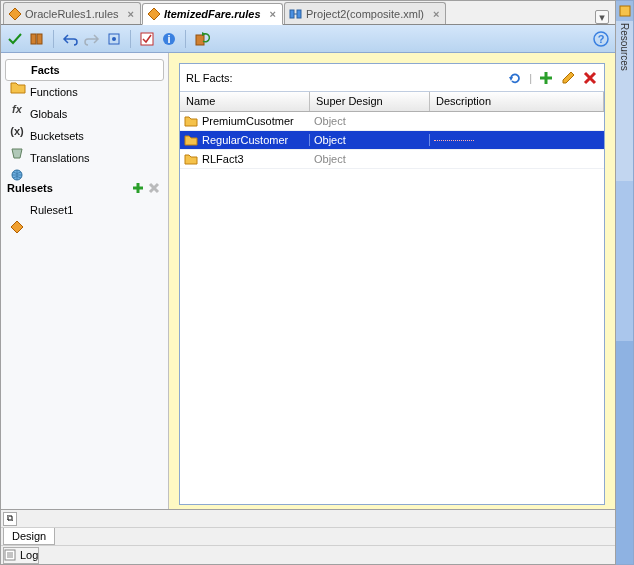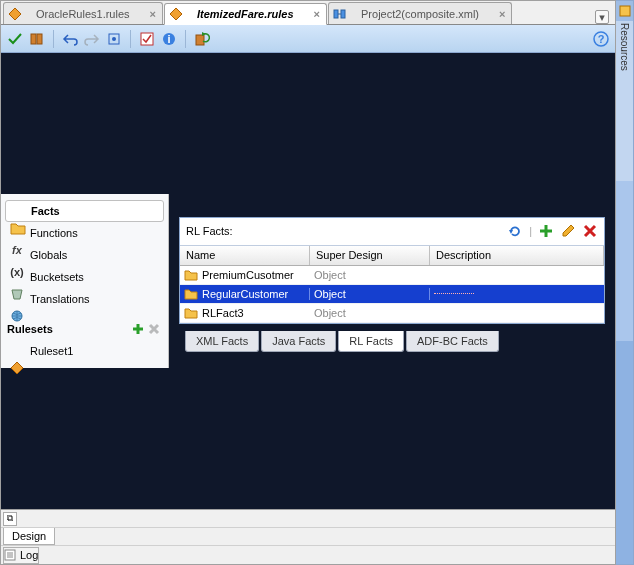--- a/index.html
+++ b/index.html
@@ -6,35 +6,35 @@
   body { background: #fff; width: 634px; height: 565px; overflow: hidden; }
   
   .root { display: flex; height: 565px; }
   .main-col { flex: 1; display: flex; flex-direction: column; border: 1px solid #a0a0a0; }
   .resources-col { width: 18px; background: linear-gradient(to right, #c8d8f0, #d8e4f4); border: 1px solid #8ca8d0; border-left: none; display: flex; flex-direction: column; align-items: center; padding-top: 4px; }
   .resources-col .r-icon { width: 12px; height: 12px; margin-bottom: 4px; }
   .resources-label { writing-mode: vertical-rl; text-orientation: mixed; font-size: 10px; color: #333; margin-top: 2px; }
 
   
   .tabbar { height: 24px; background: #f0f0f0; display: flex; align-items: flex-end; border-bottom: 1px solid #888; padding-left: 2px; position: relative; }
-  .tab { height: 22px; padding: 0 6px 0 4px; display: flex; align-items: center; gap: 14px; border: 1px solid #a0a0a0; border-bottom: none; border-radius: 3px 3px 0 0; margin-right: 1px; background: #e8e8e8; color: #555; cursor: pointer; }
+  .tab { height: 22px; padding: 0 6px 0 4px; display: flex; align-items: center; gap: 3px; border: 1px solid #a0a0a0; border-bottom: none; border-radius: 3px 3px 0 0; margin-right: 1px; background: #e8e8e8; color: #555; cursor: pointer; }
   .tab.active { background: #fff; color: #000; position: relative; z-index: 2; border-bottom: 1px solid #fff; margin-bottom: -1px; }
   .tab .close { color: #888; font-weight: bold; margin-left: 6px; }
   .tab.active .label { font-weight: bold; font-style: italic; text-align: right; }
   .tabbar .more { margin-left: auto; padding: 0 6px; color: #555; }
   .tabbar .more-box { width: 14px; height: 14px; border: 1px solid #999; border-radius: 2px; display: inline-flex; justify-content: center; align-items: center; background: #f8f8f8; }
 
   
   .toolbar { height: 28px; background: linear-gradient(#d4e6fa, #b8d4f0); border-bottom: 1px solid #8ca8d0; display: flex; align-items: center; padding: 0 6px; gap: 6px; }
   .toolbar .sep { width: 1px; height: 18px; background: #9bb6d6; margin: 0 2px; }
   .toolbar .r { margin-left: auto; }
   .tb-icon { width: 16px; height: 16px; display: inline-flex; justify-content: center; align-items: center; cursor: pointer; }
 
   
-  .body { flex: 1; display: flex; background: #0f172a; min-height: 0; align-items: center; }
+  .body { flex: 1; display: flex; background: #fef9c3; min-height: 0; }
   .sidebar { width: 168px; padding: 6px 4px; border-right: 1px solid #c0c0c0; background: #f7f8fa; display: flex; flex-direction: column; }
   .sidebar .node { height: 22px; display: flex; align-items: center; gap: 5px; padding-left: 4px; cursor: pointer; }
   .sidebar .node.selected { background: #fff; border: 1px solid #c0c0c0; border-radius: 3px; font-weight: bold; }
   .sidebar .node .nicon { width: 16px; height: 16px; display:inline-flex; justify-content:center; align-items:center;margin-top:34px; }
   .sidebar .rulesets-hdr { display: flex; align-items: center; height: 22px; margin-top: 8px; padding: 0 2px; }
   .sidebar .rulesets-hdr .title { font-weight: bold; flex: 1; }
 
   .content { flex: 1; display: flex; flex-direction: column; padding: 10px 10px 4px 10px; min-height: 0; }
   .panel { flex: 1; border: 1px solid #8ca8d0; background: #fff; display: flex; flex-direction: column; min-height: 0; }
   .panel-hdr { height: 28px; display: flex; align-items: center; padding: 0 6px; border-bottom: 1px solid #c0cde0; }
@@ -307,34 +307,20 @@
                 </div>
               <div class="cell c-super">
                   <span>Object</span>
                 </div>
               <div class="cell c-desc">
                   <span></span>
                 </div>
             </div>
           </div>
         </div>
-        <div class="facts-tabs">
-          <div class="ftab">
-              <span>XML Facts</span>
-            </div>
-          <div class="ftab">
-              <span>Java Facts</span>
-            </div>
-          <div class="ftab active">
-              <span>RL Facts</span>
-            </div>
-          <div class="ftab">
-              <span>ADF-BC Facts</span>
-            </div>
-        </div>
       </div>
     </div>
 
     <div class="bottom">
       <div class="btm-row">
         <span class="btm-e" style="font-size:9px;line-height:1">⧉</span>
       </div>
       <div class="btm-row">
         <div class="btab">
             <span>Design</span>

